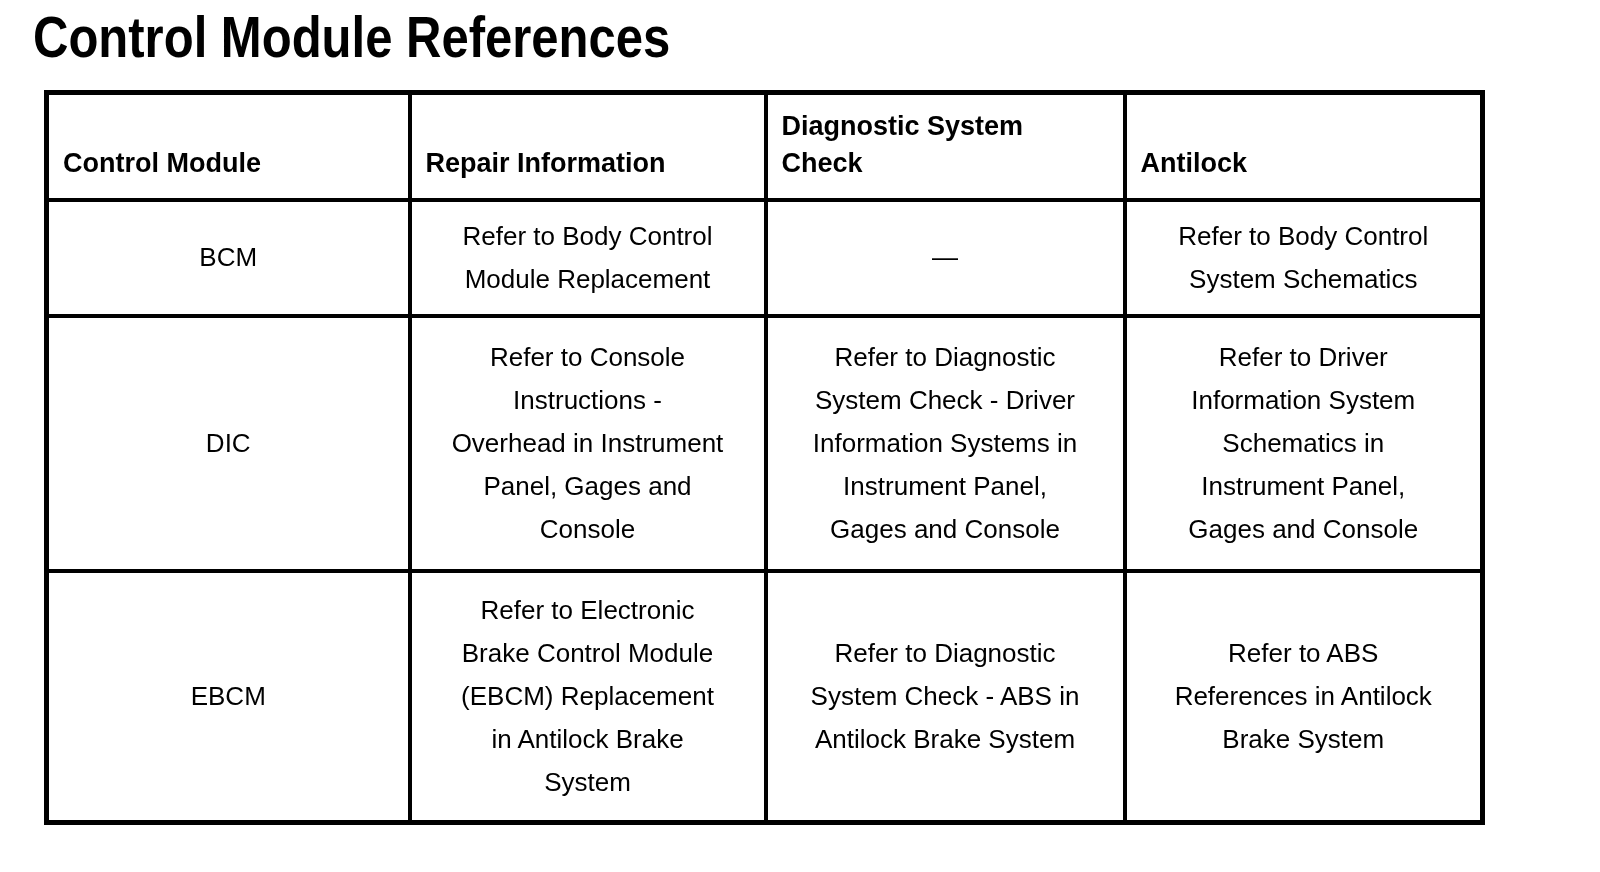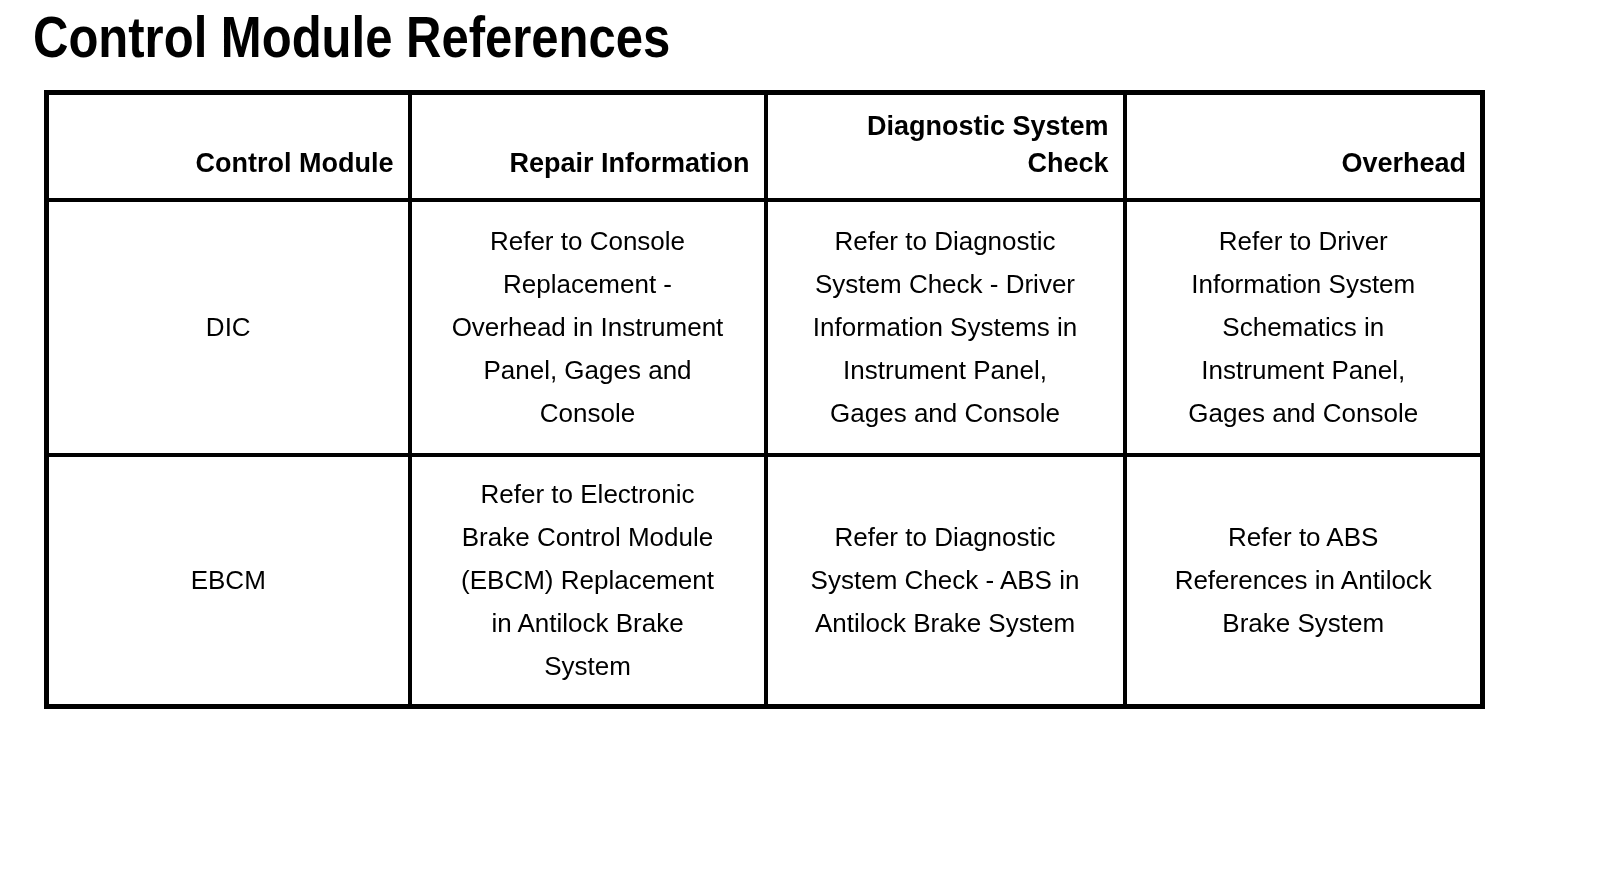--- a/index.html
+++ b/index.html
@@ -44,21 +44,21 @@
     border: 4px solid #000000;
   }
   table.ref-table { border-width: 5px; }
   tr.header-row { height: 107px; }
   tr.row-bcm    { height: 116px; }
   tr.row-dic    { height: 255px; }
   tr.row-ebcm   { height: 252px; }
   th {
     font-size: 27px;
     font-weight: bold;
-    text-align: right;
+    text-align: left;
     vertical-align: bottom;
     padding: 6px 14px 16px 14px;
     line-height: 37px;
     white-space: pre-line;
   }
   td {
     font-size: 26px;
     font-weight: normal;
     text-align: center;
     vertical-align: middle;
@@ -78,28 +78,36 @@
       <col class="c2">
       <col class="c3">
       <col class="c4">
   </colgroup>
   <thead>
     <tr class="header-row">
       <th>Control Module</th>
       <th>Repair Information</th>
       <th>Diagnostic System
 Check</th>
-      <th>Overhead</th>
+      <th>Antilock</th>
     </tr>
   </thead>
   <tbody>
+    <tr class="row-bcm">
+      <td>BCM</td>
+      <td>Refer to Body Control
+Module Replacement</td>
+      <td>—</td>
+      <td>Refer to Body Control
+System Schematics</td>
+    </tr>
     <tr class="row-dic">
       <td>DIC</td>
       <td>Refer to Console
-Replacement -
+Instructions -
 Overhead in Instrument
 Panel, Gages and
 Console</td>
       <td>Refer to Diagnostic
 System Check - Driver
 Information Systems in
 Instrument Panel,
 Gages and Console</td>
       <td>Refer to Driver
 Information System

